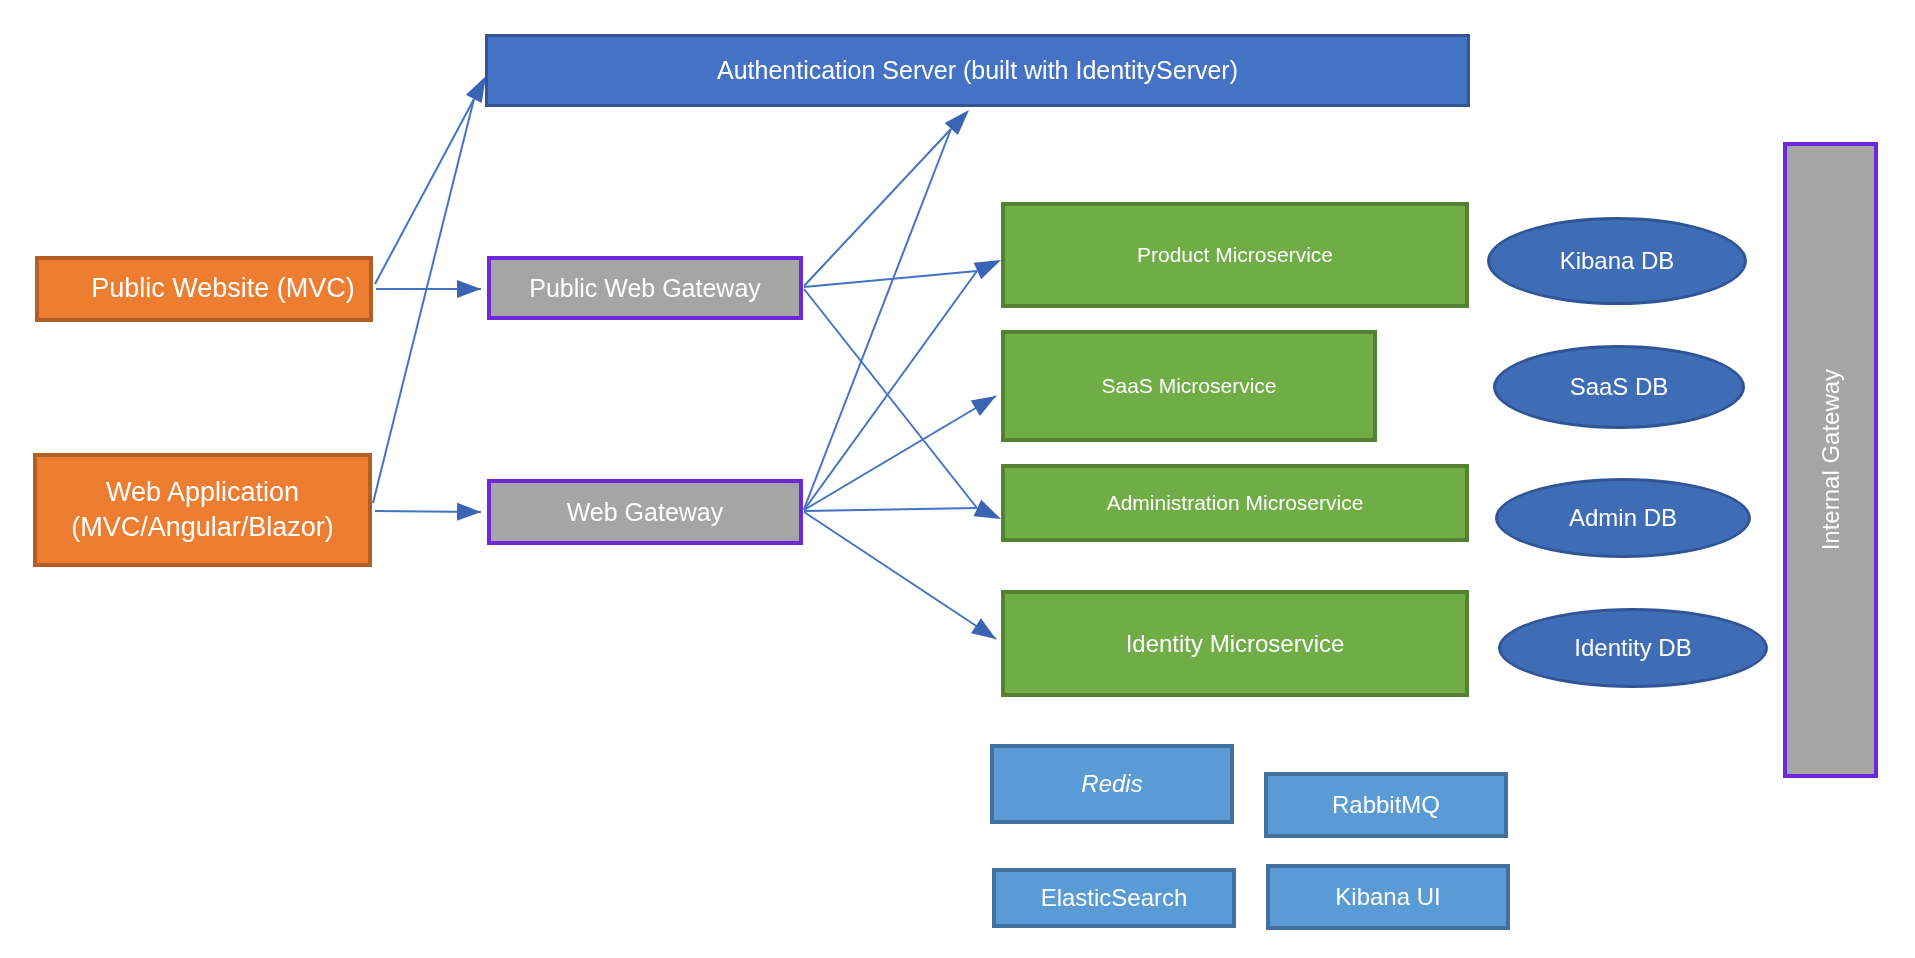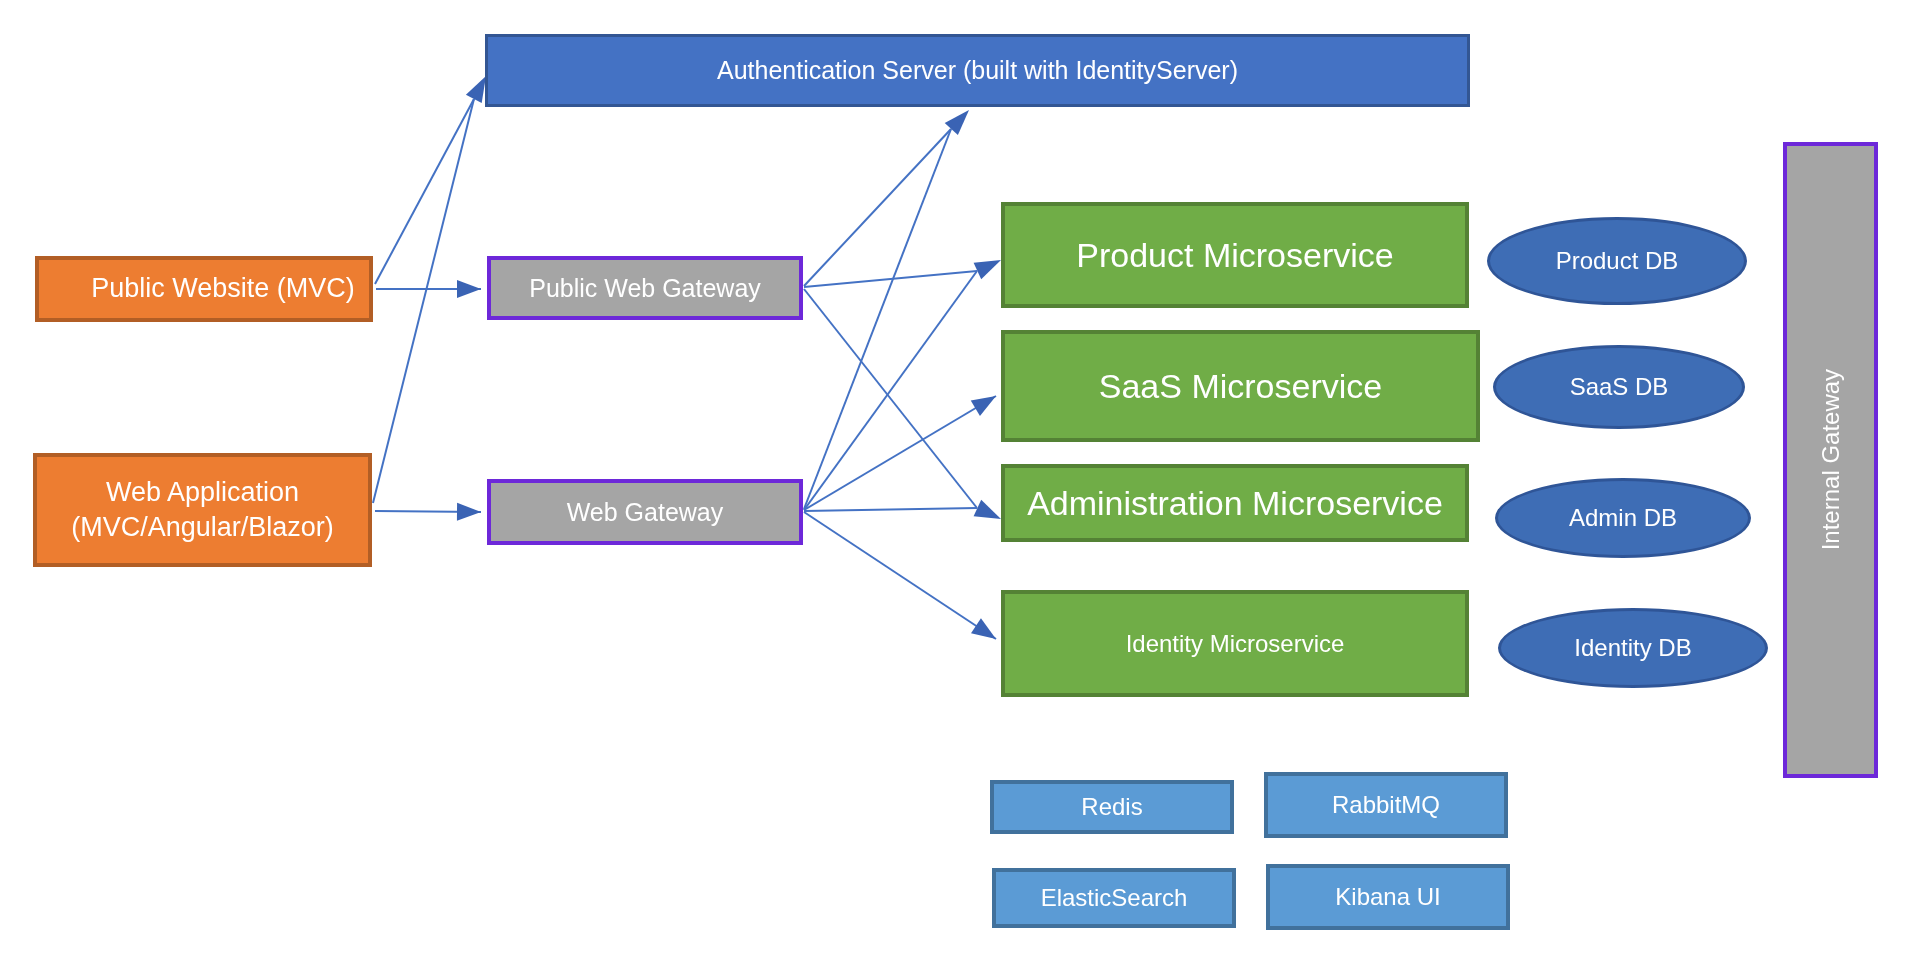--- a/index.html
+++ b/index.html
@@ -24,39 +24,39 @@
     flex-direction: column;
     align-items: center;
     justify-content: center;
     color: #ffffff;
     text-align: center;
     line-height: 1.3;
   }
   .orange    { background: #ED7D31; border: 4px solid #B25E25; font-size: 27px; }
   .grayish   { background: #A5A5A5; border: 4px solid #6d28d9; font-size: 25px; }
   .bluebox   { background: #4472C4; border: 3px solid #335693; font-size: 25px; }
-  .greenbox  { background: #70AD47; border: 4px solid #548235; font-size: 34px; }
+  .greenbox  { background: #70AD47; border: 4px solid #548235; font-size: 21px; }
   .lightblue { background: #5B9BD5; border: 4px solid #41719C; font-size: 24px; }
   .ellipse   { background: #3E6DB5; border: 3px solid #2F5597; border-radius: 50%; font-size: 24px; }
 
   .n-auth            { left: 485px;  top: 34px;  width: 985px; height: 73px; }
   .n-public-website  { left: 35px;   top: 256px; width: 338px; height: 66px; padding-left: 38px; }
   .n-web-application { left: 33px;   top: 453px; width: 339px; height: 114px; }
   .n-public-web-gw   { left: 487px;  top: 256px; width: 316px; height: 64px; }
   .n-web-gw          { left: 487px;  top: 479px; width: 316px; height: 66px; }
   .n-product-ms      { left: 1001px; top: 202px; width: 468px; height: 106px; }
-  .n-saas-ms         { left: 1001px; top: 330px; width: 479px; height: 112px; }
+  .n-saas-ms         { left: 1001px; top: 330px; width: 376px; height: 112px; }
   .n-admin-ms        { left: 1001px; top: 464px; width: 468px; height: 78px; }
   .n-identity-ms     { left: 1001px; top: 590px; width: 468px; height: 107px; font-size: 24px; }
   .n-product-db      { left: 1487px; top: 217px; width: 260px; height: 88px; }
   .n-saas-db         { left: 1493px; top: 345px; width: 252px; height: 84px; }
   .n-admin-db        { left: 1495px; top: 478px; width: 256px; height: 80px; }
   .n-identity-db     { left: 1498px; top: 608px; width: 270px; height: 80px; align-items: center; }
   .n-internal-gw     { left: 1783px; top: 142px; width: 95px;  height: 636px; font-size: 24px; }
-  .n-redis           { left: 990px;  top: 780px; width: 244px; height: 54px; }
+  .n-redis           { left: 990px;  top: 744px; width: 244px; height: 80px; font-style: italic; }
   .n-rabbitmq        { left: 1264px; top: 772px; width: 244px; height: 66px; }
   .n-elasticsearch   { left: 992px;  top: 868px; width: 244px; height: 60px; }
   .n-kibana          { left: 1266px; top: 864px; width: 244px; height: 66px; justify-content: center; }
 
   .vertical-label {
     transform: rotate(-90deg);
     white-space: nowrap;
   }
   .nowrap { white-space: nowrap; }
 </style>
@@ -124,21 +124,21 @@
 
   <div class="node greenbox n-admin-ms">
     <span class="nowrap">Administration Microservice</span>
   </div>
 
   <div class="node greenbox n-identity-ms">
     <span class="nowrap">Identity Microservice</span>
   </div>
 
   <div class="node ellipse n-product-db">
-    <span class="nowrap">Product DB</span>
+    <span class="nowrap">Kibana DB</span>
   </div>
 
   <div class="node ellipse n-saas-db">
     <span class="nowrap">SaaS DB</span>
   </div>
 
   <div class="node ellipse n-admin-db">
     <span class="nowrap">Admin DB</span>
   </div>
 

